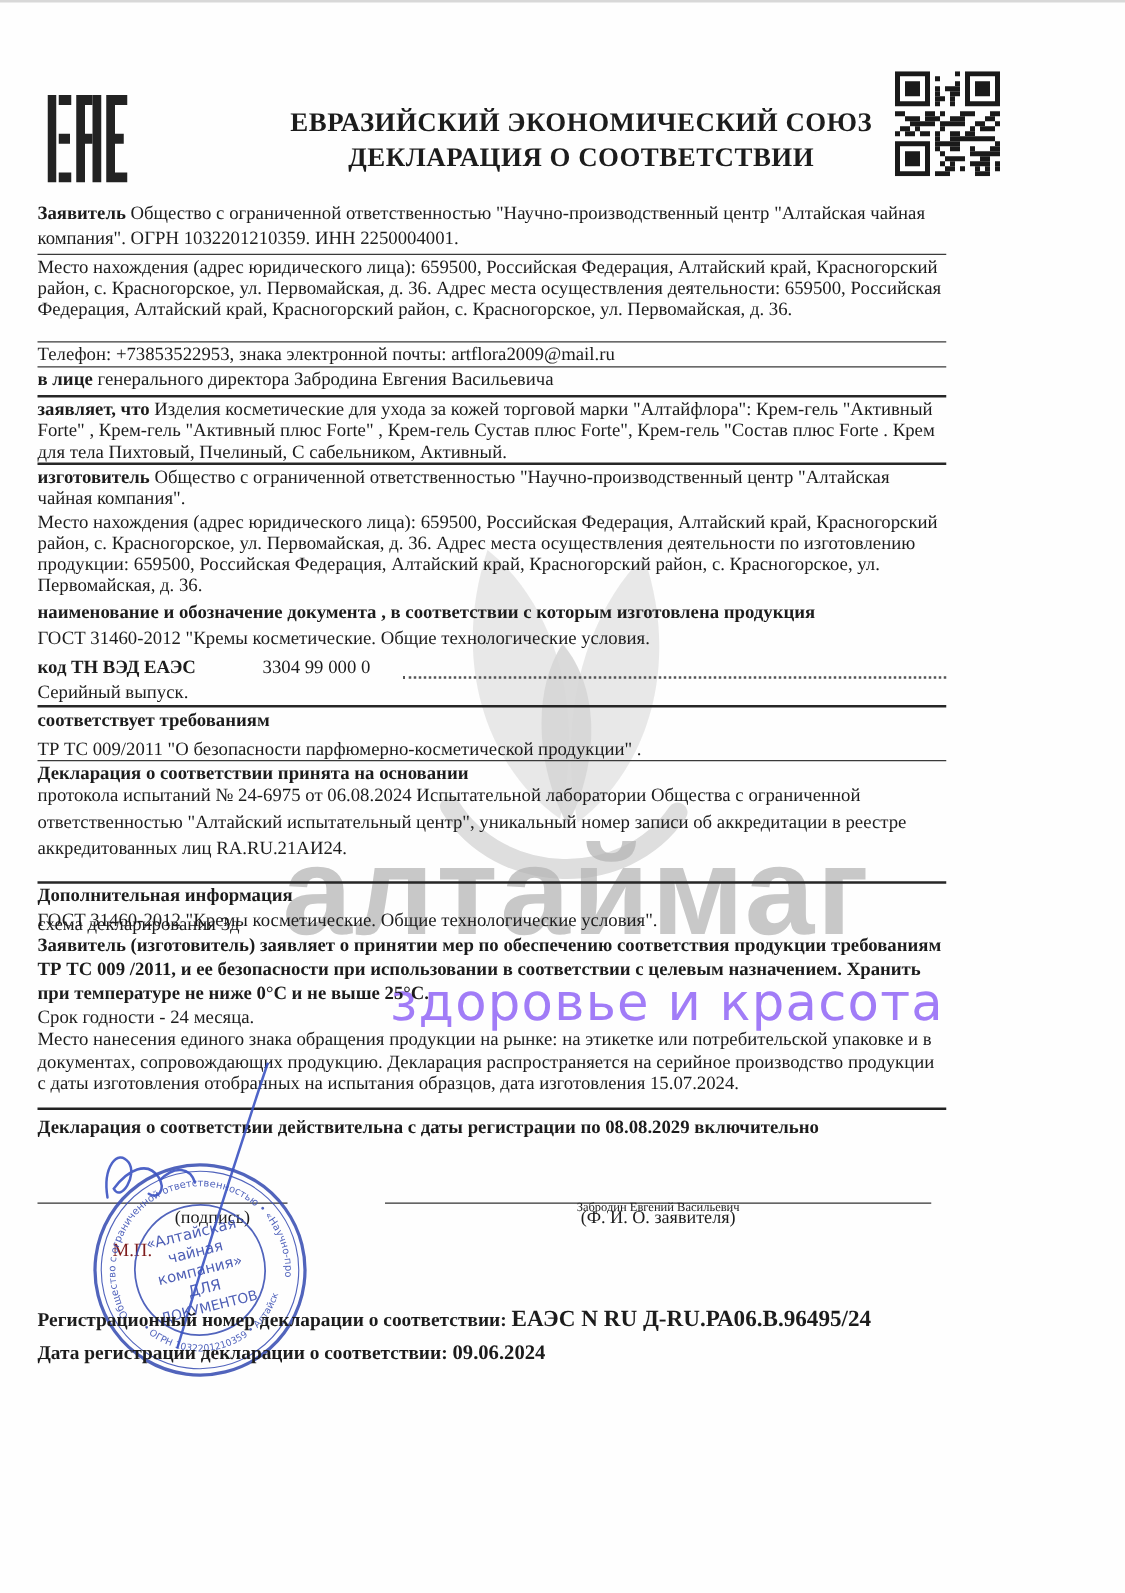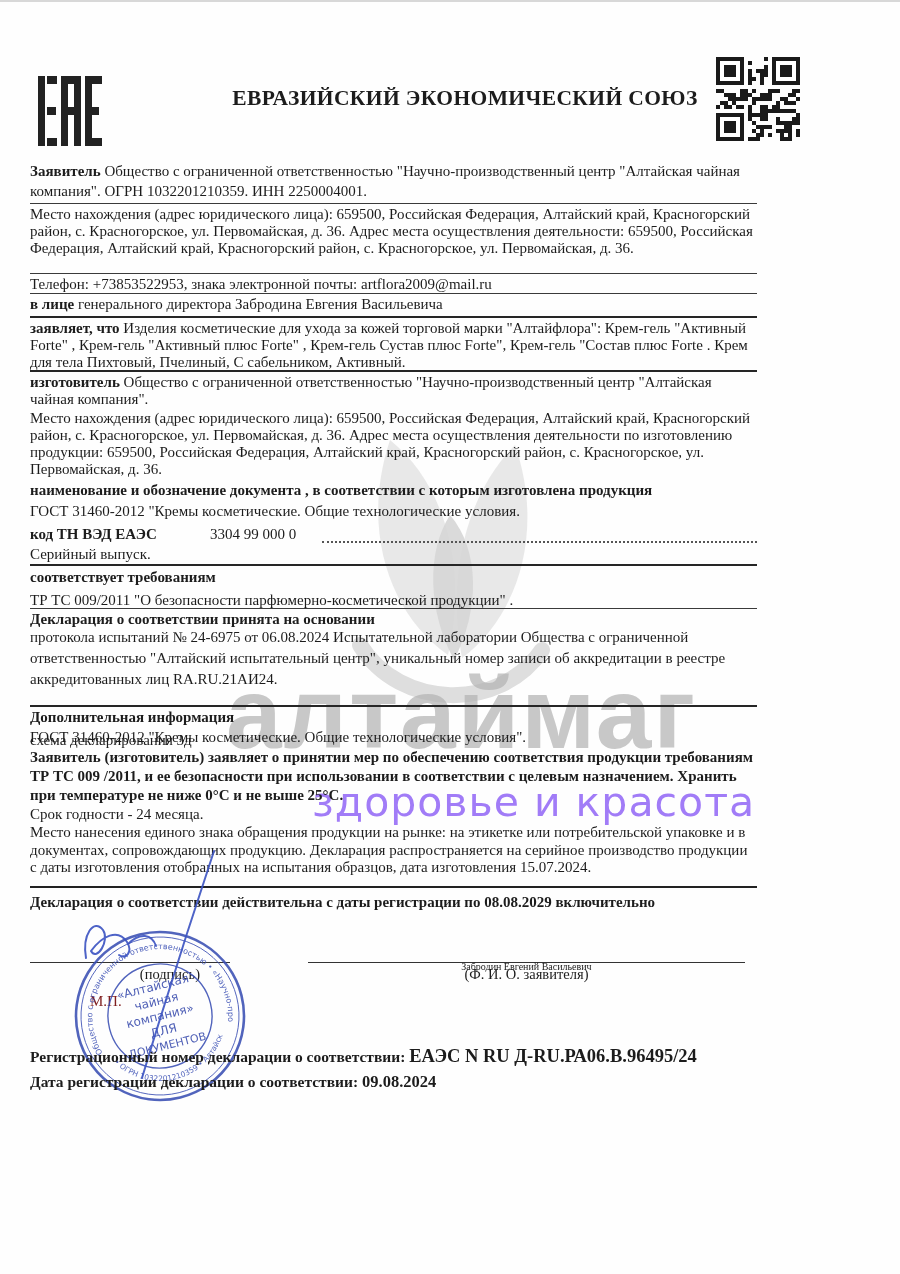--- a/index.html
+++ b/index.html
@@ -99,20 +99,21 @@
         <rect x="36" y="0" width="7" height="70"></rect>
       <rect x="30" y="0" width="6" height="8"></rect>
         <rect x="30" y="31" width="6" height="8"></rect>
       <rect x="47" y="0" width="7" height="70"></rect>
         <rect x="54" y="0" width="10" height="8"></rect>
       <rect x="54" y="31" width="7" height="8"></rect>
         <rect x="54" y="62" width="10" height="8"></rect>
     </svg>
     <div class="title">
       <div>ЕВРАЗИЙСКИЙ ЭКОНОМИЧЕСКИЙ СОЮЗ</div>
+      <div>ДЕКЛАРАЦИЯ О СООТВЕТСТВИИ</div>
     </div>
     <svg id="qr" class="qr" viewBox="0 0 84 84" fill="#1a1a1a">
         <rect x="48" y="0" width="4" height="4"></rect>
         <rect x="32" y="4" width="4" height="4"></rect>
         <rect x="48" y="8" width="4" height="4"></rect>
         <rect x="32" y="12" width="4" height="4"></rect>
         <rect x="40" y="12" width="4" height="4"></rect>
         <rect x="44" y="12" width="4" height="4"></rect>
         <rect x="48" y="12" width="4" height="4"></rect>
         <rect x="32" y="16" width="4" height="4"></rect>
@@ -336,16 +337,16 @@
         <path d="M 86 958 C 82 934 94 918 103 930 C 110 940 97 962 91 951 C 102 936 118 928 127 942 C 133 952 126 960 119 955"></path>
         <path d="M 128 944 C 140 932 152 934 156 946"></path>
         <path d="M 214 851 C 196 905 170 985 142 1078"></path>
       </g>
     </svg>
 
     <div class="p" id="p-regnum">
       <span>Регистрационный номер декларации о соответствии: </span><span class="big">ЕАЭС N RU Д-RU.РА06.В.96495/24</span>
     </div>
     <div class="p" id="p-regdate">
-      <span>Дата регистрации декларации о соответствии: </span><span class="big">09.08.2024</span>
+      <span>Дата регистрации декларации о соответствии: </span><span class="big">09.06.2024</span>
     </div>
   </div>
 </div>
 
 </body></html>

